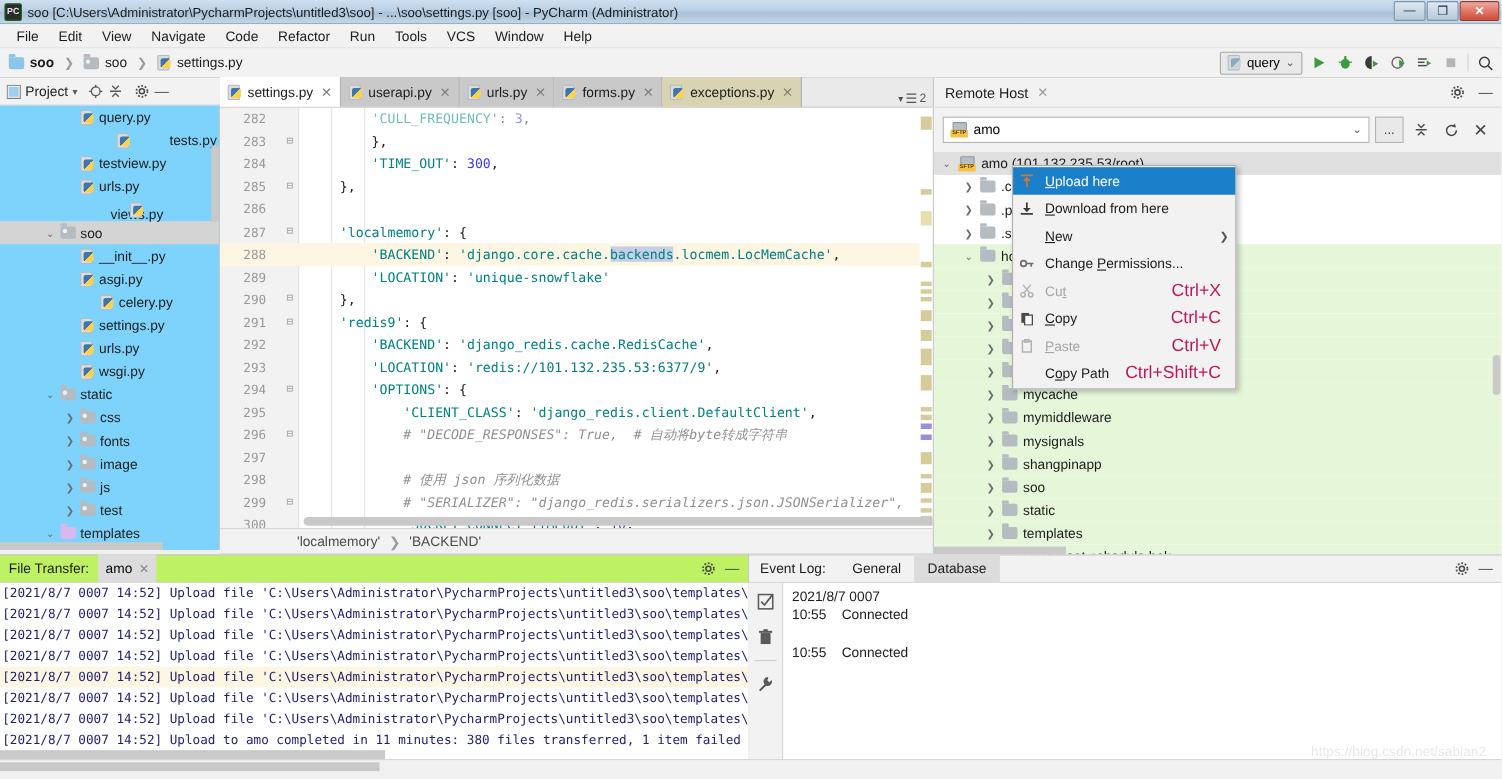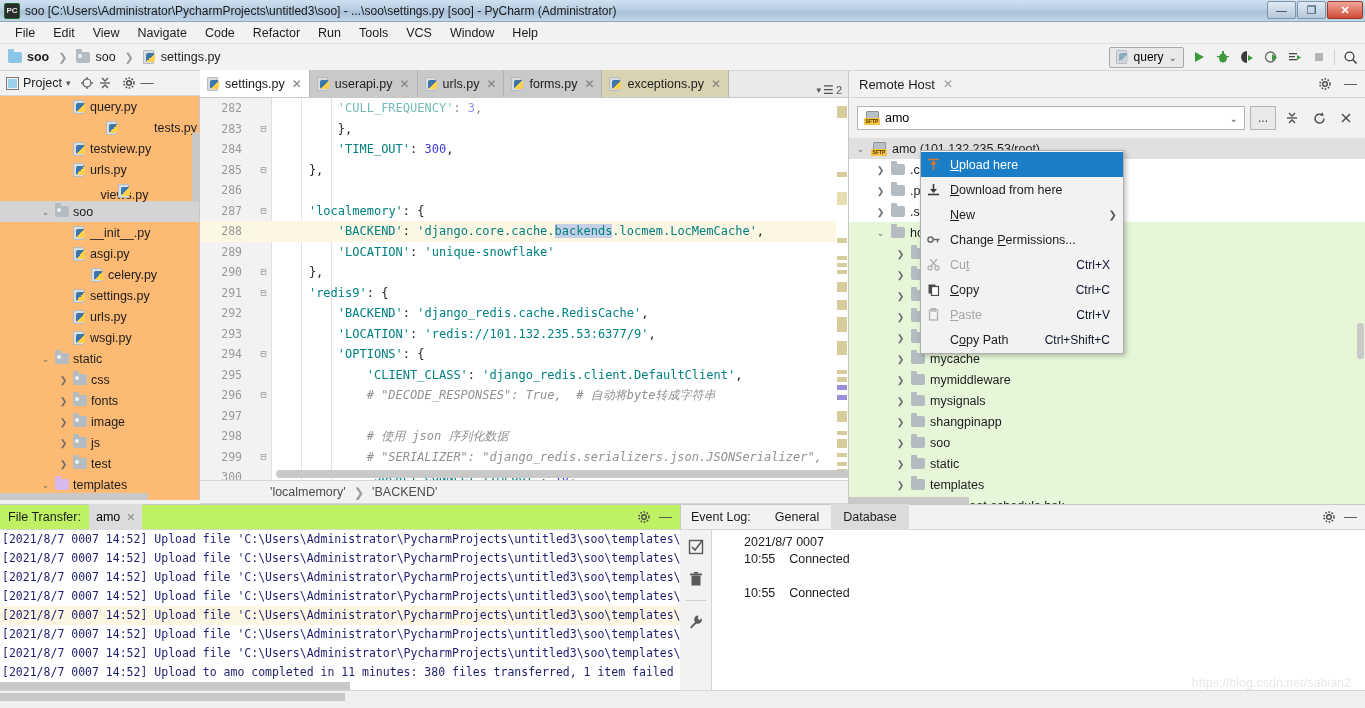--- a/index.html
+++ b/index.html
@@ -74,21 +74,21 @@
 
   
   .proj-header {
     position: absolute; top: 71px; left: 0; width: 200px; height: 25px;
     background: #f2f2f2; border-bottom: 1px solid #d6d6d6;
     display: flex; align-items: center; gap: 4px; padding-left: 6px;
   }
   .proj-title { font-size: 12.5px; color: #1c1c1c; }
   .proj-panel {
     position: absolute; top: 96px; left: 0; width: 200px; height: 404px;
-    background: #fdba74; border-right: 1px solid #c8c8c8; overflow: hidden;
+    background: #7dd3fc; border-right: 1px solid #c8c8c8; overflow: hidden;
   }
   .tree-row {
     height: 21px; display: flex; align-items: center; gap: 4px;
     font-size: 12.5px; color: #1c1c1c; white-space: nowrap; padding-right: 4px;
   }
   .tree-row.sel { background: #d4d4d4; }
   .chev { width: 11px; text-align: center; color: #6d6d6d; font-size: 9px; display:inline-block;}
   .proj-scroll {
     position:absolute; right:0; top:36px; width:7px; height:70px; background:#c9c9c9; border-radius:3px;
   }
@@ -201,21 +201,21 @@
     padding: 1px 0; z-index: 40;
   }
   .ctx-item {
     height: 25px; display: flex; align-items: center; font-size: 12.5px; color: #1c1c1c;
     padding: 0 6px; gap: 7px;
   }
   .ctx-item.sel { background: #1a7ec8; color: #fff; }
   .ctx-item.disabled { color: #a5a5a5; }
   .ctx-ic { width: 16px; text-align:center; font-size:12px; }
   .ctx-label { flex: 1; }
-  .ctx-shortcut { color: #0f172a; font-size: 12px; }
+  .ctx-shortcut { color: #be185d; font-size: 16px; }
   .ctx-item.sel .ctx-shortcut { color: #dbeaf7; }
   .ctx-arrow { color: #555; font-size: 10px; }
   .und { text-decoration: underline; }
 
   
   .ft-header {
     position: absolute; top: 504px; left: 0; width: 680px; height: 26px;
     background: #bef264; border-top: 1px solid #c8c8c8; border-bottom: 1px solid #d6d6d6;
     display: flex; align-items: center; padding-left: 8px; gap: 8px;
   }
@@ -246,21 +246,21 @@
   .el-right { margin-left:auto; display:flex; align-items:center; gap:8px; padding-right:8px; color:#4a4a4a;}
   .el-side {
     position: absolute; top: 530px; left: 681px; width: 30px; height: 160px;
     background: #f2f2f2; display:flex; flex-direction: column; align-items:center; gap: 10px; padding-top: 6px;
   }
   .el-side-ic { width: 22px; height: 22px; display:flex; align-items:center; justify-content:center; color:#5a5a5a; font-size:14px;}
   .el-body {
     position: absolute; top: 530px; left: 711px; width: 654px; height: 160px;
     background: #fff; border-left: 1px solid #d6d6d6; padding: 4px 0 0 8px;
   }
-  .el-entry { font-size: 12.5px; color: #1c1c1c; line-height: 17px; white-space: pre; margin-left: 24px; }
+  .el-entry { font-size: 12.5px; color: #1c1c1c; line-height: 17px; white-space: pre; }
 
   
   .statusbar {
     position: absolute; top: 690px; left: 0; width: 1365px; height: 18px;
     background: #f0f0f0; border-top: 1px solid #d6d6d6;
   }
   .status-scroll { position:absolute; left:0; top:2px; height:8px; width:345px; background:#c9c9c9;}
   .watermark {
     position: absolute; right: 14px; bottom: 18px; font-size: 12.5px; color: #e8e8e8;
   }

